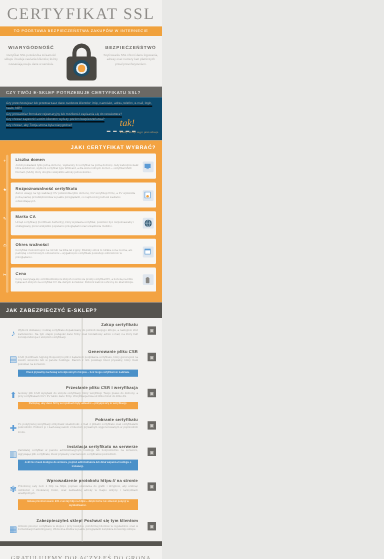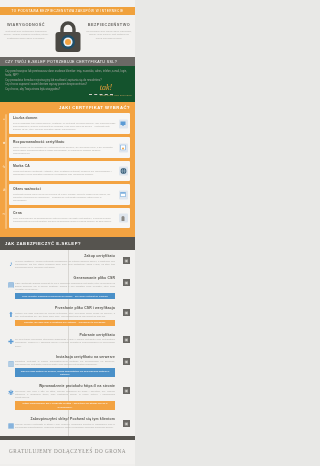--- a/index.html
+++ b/index.html
@@ -18,21 +18,21 @@
   .cols{position:relative;height:40px;background:#f2f1ef;}
   .col{position:absolute;top:6px;width:46px;text-align:center;}
   .col.l{left:3px;} .col.r{right:3px;}
   .col-h{font-size:3.8px;letter-spacing:.5px;color:#6d6b67;font-weight:bold;}
   .col-p{margin-top:3px;font-size:2.5px;line-height:3.4px;color:#b3b1ad;}
   .lock{position:absolute;left:50%;top:2px;transform:translateX(-50%);}
 
   
   .qbar{background:#6b6965;height:9px;display:flex;align-items:center;padding-left:5px;}
   .qbar-t{font-size:3.6px;letter-spacing:.4px;color:#fff;}
-  .qbody{background:#14532d;padding:4px 5px 7px;position:relative;min-height:25px;}
+  .qbody{background:#0c4a6e;padding:4px 5px 7px;position:relative;min-height:25px;text-decoration:underline;}
   .qline{font-size:2.6px;line-height:4.4px;color:#a9a7a3;}
   .tak{position:absolute;right:3px;bottom:2px;font-family:"Liberation Serif",serif;
     font-style:italic;font-size:8px;color:#f0a13c;line-height:8px;}
   .tak small{display:block;font-size:2.4px;font-style:normal;color:#e9b06a;letter-spacing:.2px;}
   .arrow{position:absolute;right:22px;bottom:6px;width:24px;height:1px;
     border-top:1px dashed #cfcdc8;}
 
   
   .osec{background:#f3a342;padding-bottom:6px;position:relative;}
   .osec-h{text-align:right;font-size:4.2px;letter-spacing:.5px;color:#fff;
@@ -71,20 +71,21 @@
   .fin{background:#f2f1ef;text-align:center;padding:8px 6px 9px;}
   .fin-t{font-family:"Liberation Serif",serif;font-size:5.2px;line-height:7px;
     letter-spacing:.5px;color:#8f8d89;}
 </style>
 </head>
 <body>
 
 <div class="page">
 
   <div class="hdr">
+    <div class="hdr-title">CERTYFIKAT SSL</div>
     <div class="hdr-bar">
       <div class="hdr-sub">TO PODSTAWA BEZPIECZEŃSTWA ZAKUPÓW W INTERNECIE</div>
     </div>
   </div>
 
   <div class="cols">
     <div class="col l">
       <div class="col-h">WIARYGODNOŚĆ</div>
       <div class="col-p">Certyfikat SSL potwierdza tożsamość sklepu i buduje zaufanie klientów, którzy zostawiają swoje dane w serwisie.</div>
     </div>

